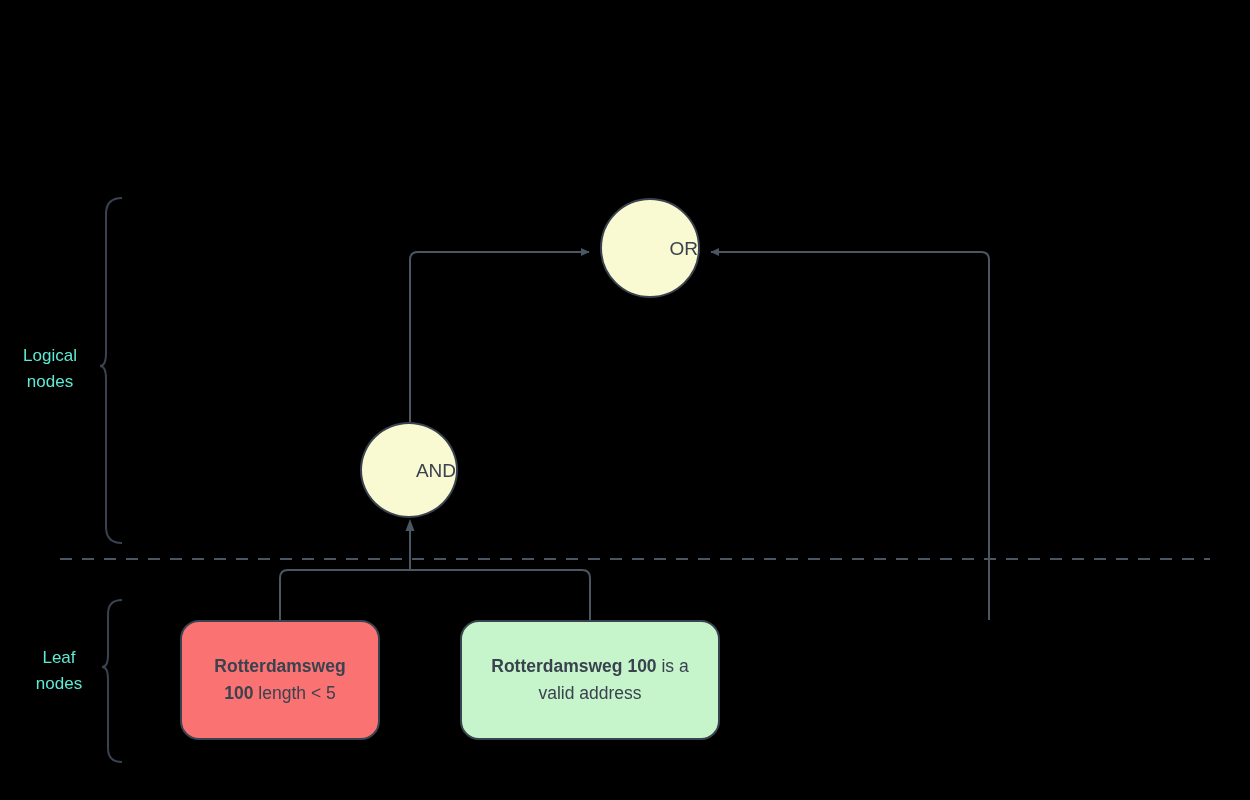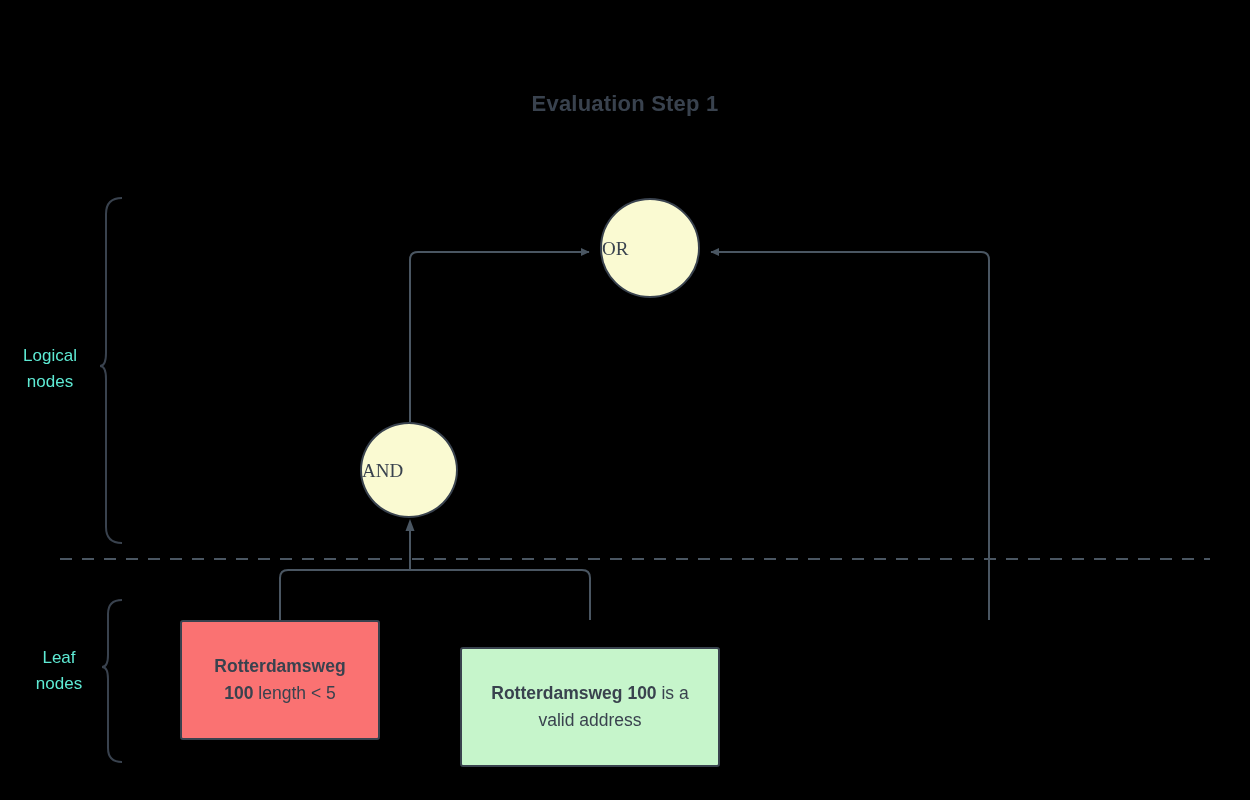--- a/index.html
+++ b/index.html
@@ -38,23 +38,22 @@
   }
 
   
   .logic-node {
     position: absolute;
     border-radius: 50%;
     background: #fafad2;
     border: 2px solid #39424e;
     display: flex;
     align-items: center;
-    justify-content: flex-start;
+    justify-content: flex-end;
     box-sizing: border-box;
-    font-family: Liberation Serif, serif;
   }
   .logic-node .logic-label {
     font-size: 19px;
     color: #39424e;
     line-height: 1;
   }
   #node-or {
     left: 600px;
     top: 198px;
     width: 100px;
@@ -63,39 +62,39 @@
   #node-and {
     left: 360px;
     top: 422px;
     width: 98px;
     height: 96px;
   }
 
   
   .leaf-node {
     position: absolute;
-    border-radius: 3px;
+    border-radius: 19px;
     border: 2px solid #39424e;
     box-sizing: border-box;
     display: flex;
     align-items: center;
     justify-content: center;
     padding: 6px 28px;
     text-align: center;
   }
   .leaf-text {
     font-size: 17.5px;
     line-height: 1.52;
     color: #39424e;
   }
   .leaf-text .subject {
     font-weight: bold;
   }
   .leaf-fail { background: #fa7272; }
-  .leaf-pass { background: #c6f5cb; margin-top: 27px; }
+  .leaf-pass { background: #c6f5cb; }
 
   #leaf-length   { left: 180px; top: 620px; width: 200px; height: 120px; }
   #leaf-valid    { left: 460px; top: 620px; width: 260px; height: 120px; }
   #leaf-semantic { left: 800px; top: 620px; width: 380px; height: 120px; }
 
   
   .group-label {
     position: absolute;
     text-align: center;
     font-size: 17px;
@@ -127,21 +126,20 @@
     <line x1="410" y1="570" x2="410" y2="531" stroke="#4a5662" stroke-width="2"></line>
     <path d="M410,519 L405.5,531 L414.5,531 z" fill="#4a5662"></path>
 
     <line x1="60" y1="559" x2="1210" y2="559" stroke="#4a5662" stroke-width="2" stroke-dasharray="12 10"></line>
 
     <path d="M122,198 Q106,198 106,214 L106,353 Q106,366 100,366 Q106,366 106,379 L106,527 Q106,543 122,543" fill="none" stroke="#39424e" stroke-width="2"></path>
 
     <path d="M122,600 Q108,600 108,614 L108,655 Q108,667 102,667 Q108,667 108,679 L108,748 Q108,762 122,762" fill="none" stroke="#39424e" stroke-width="2"></path>
   </svg>
 
-  <div class="diagram-title">Evaluation Step 1</div>
 
   <div class="group-label" id="label-logical">Logical
 nodes</div>
   <div class="group-label" id="label-leaf">Leaf
 nodes</div>
 
   <div class="logic-node" id="node-or">
     <span class="logic-label">OR</span>
   </div>
 

